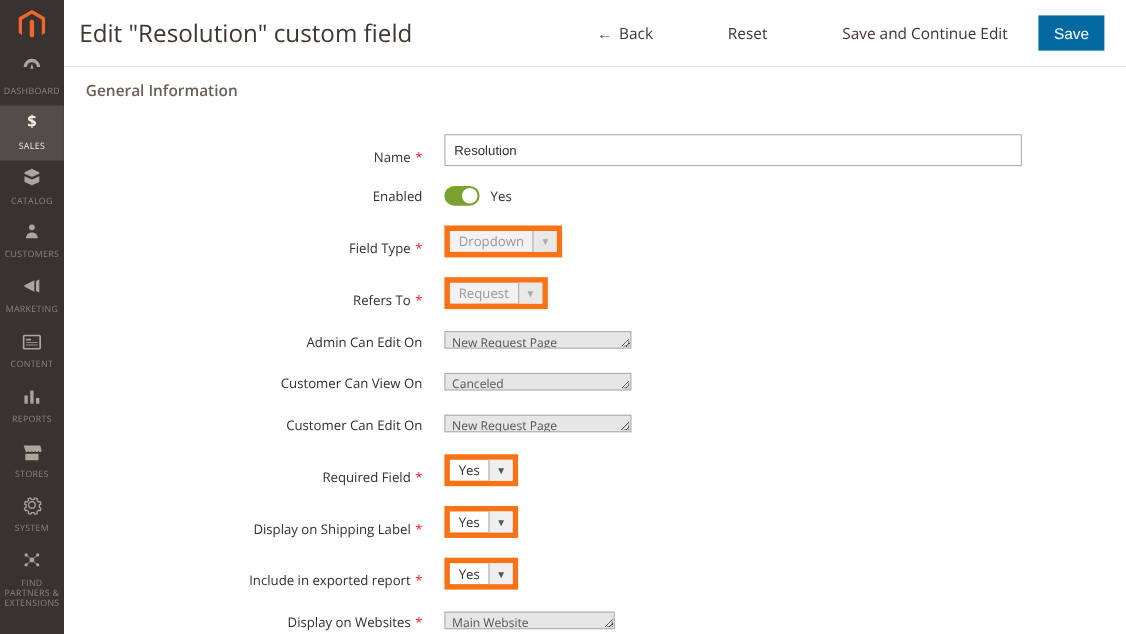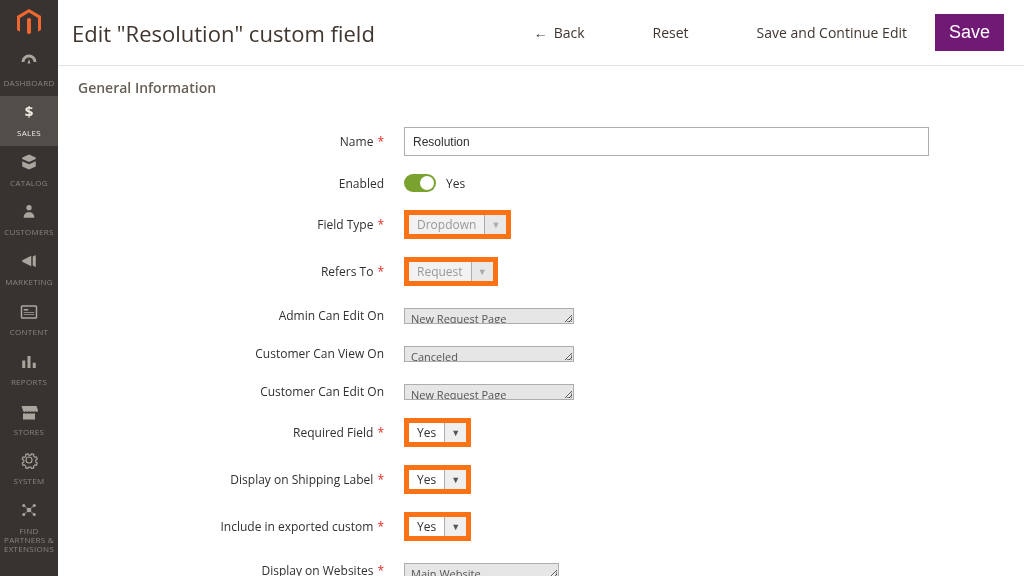--- a/index.html
+++ b/index.html
@@ -13,27 +13,27 @@
     .sidebar-item.active .sidebar-icon { color: #f0ece6; }
     .sidebar-label { color: #8a847c; font-size: 8px; text-transform: uppercase; text-align: center; line-height: 1.1; letter-spacing: 0.3px; }
     .sidebar-item.active .sidebar-label { color: #f0ece6; }
     
     .main { margin-left: 58px; }
     .header { display: flex; align-items: center; padding: 14px 20px 14px 14px; border-bottom: 1px solid #e3e3e3; }
     .page-title { font-size: 22px; font-weight: 400; color: #41362f; flex: 1; }
     .header-actions { display: flex; align-items: center; gap: 28px; }
     .back-link { display: flex; align-items: center; gap: 6px; color: #41362f; font-size: 14px; cursor: pointer; }
     .action-link { color: #41362f; font-size: 14px; cursor: pointer; margin-left: 40px; }
-    .save-btn { background: #701a75; color: #fff; padding: 8px 14px; font-size: 18px; border: none; cursor: pointer; }
+    .save-btn { background: #0369a1; color: #fff; padding: 8px 14px; font-size: 14px; border: none; cursor: pointer; }
     
     .section-title { font-size: 14px; color: #676056; padding: 12px 0 0 20px; font-weight: 600; }
     
     .form { padding: 30px 40px 20px 100px; }
-    .form-row { display: flex; align-items: center; margin-bottom: 18px; }
-    .form-row.top { align-items: flex-end; }
+    .form-row { display: flex; align-items: flex-end; margin-bottom: 18px; }
+    .form-row.top { align-items: center; }
     .form-label { width: 246px; text-align: right; padding-right: 20px; font-size: 12px; color: #303030; position: relative; }
     .form-label.required::after { content: '*'; color: #e02b27; margin-left: 4px; }
     .form-field { display: flex; align-items: center; }
     
     .text-input { width: 525px; height: 29px; border: 1px solid #adadad; padding: 0 8px; font-size: 12px; color: #303030; }
     
     .toggle { width: 32px; height: 18px; background: #79a22e; border-radius: 9px; position: relative; cursor: pointer; margin-right: 10px; }
     .toggle-knob { width: 14px; height: 14px; background: #fff; border-radius: 50%; position: absolute; top: 2px; right: 2px; }
     .toggle-label { font-size: 12px; color: #303030; }
     
@@ -251,21 +251,21 @@
       <div class="form-label required">Display on Shipping Label</div>
       <div class="form-field">
         <div class="select-small">
           <div class="select-text" style="min-width:26px">Yes</div>
           <div class="select-arrow">▼</div>
         </div>
       </div>
     </div>
 
     <div class="form-row">
-      <div class="form-label required">Include in exported custom</div>
+      <div class="form-label required">Include in exported report</div>
       <div class="form-field">
         <div class="select-small">
           <div class="select-text" style="min-width:26px">Yes</div>
           <div class="select-arrow">▼</div>
         </div>
       </div>
     </div>
 
     <div class="form-row top">
       <div class="form-label required" style="padding-top:3px">Display on Websites</div>

